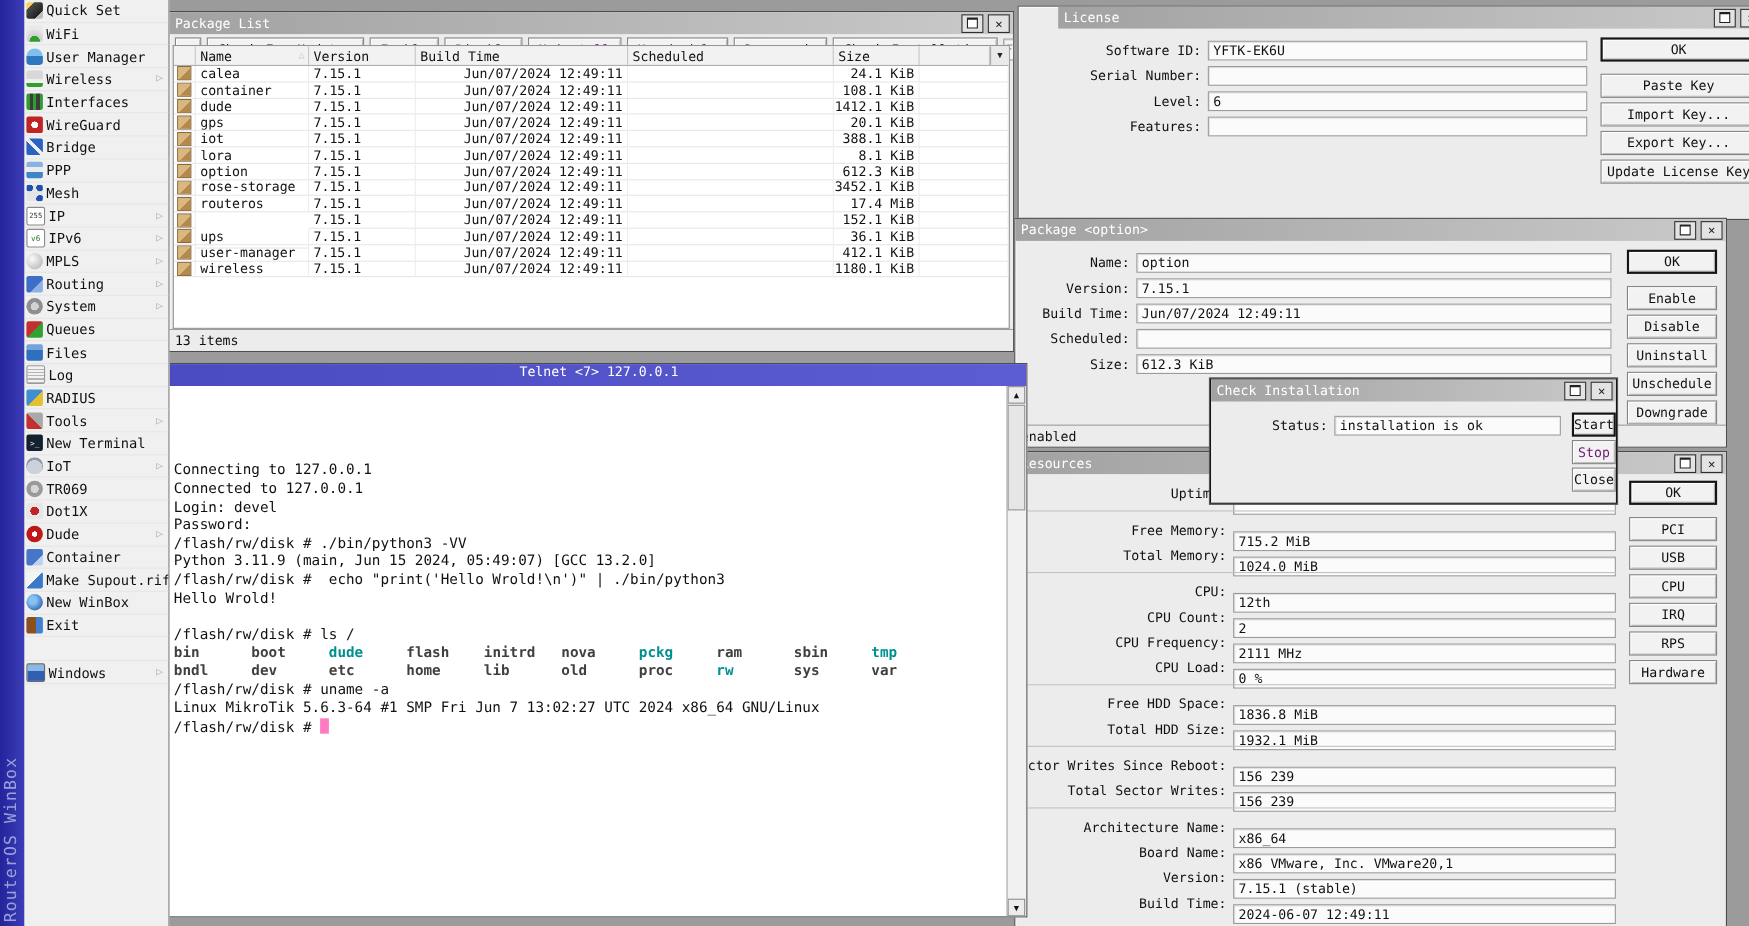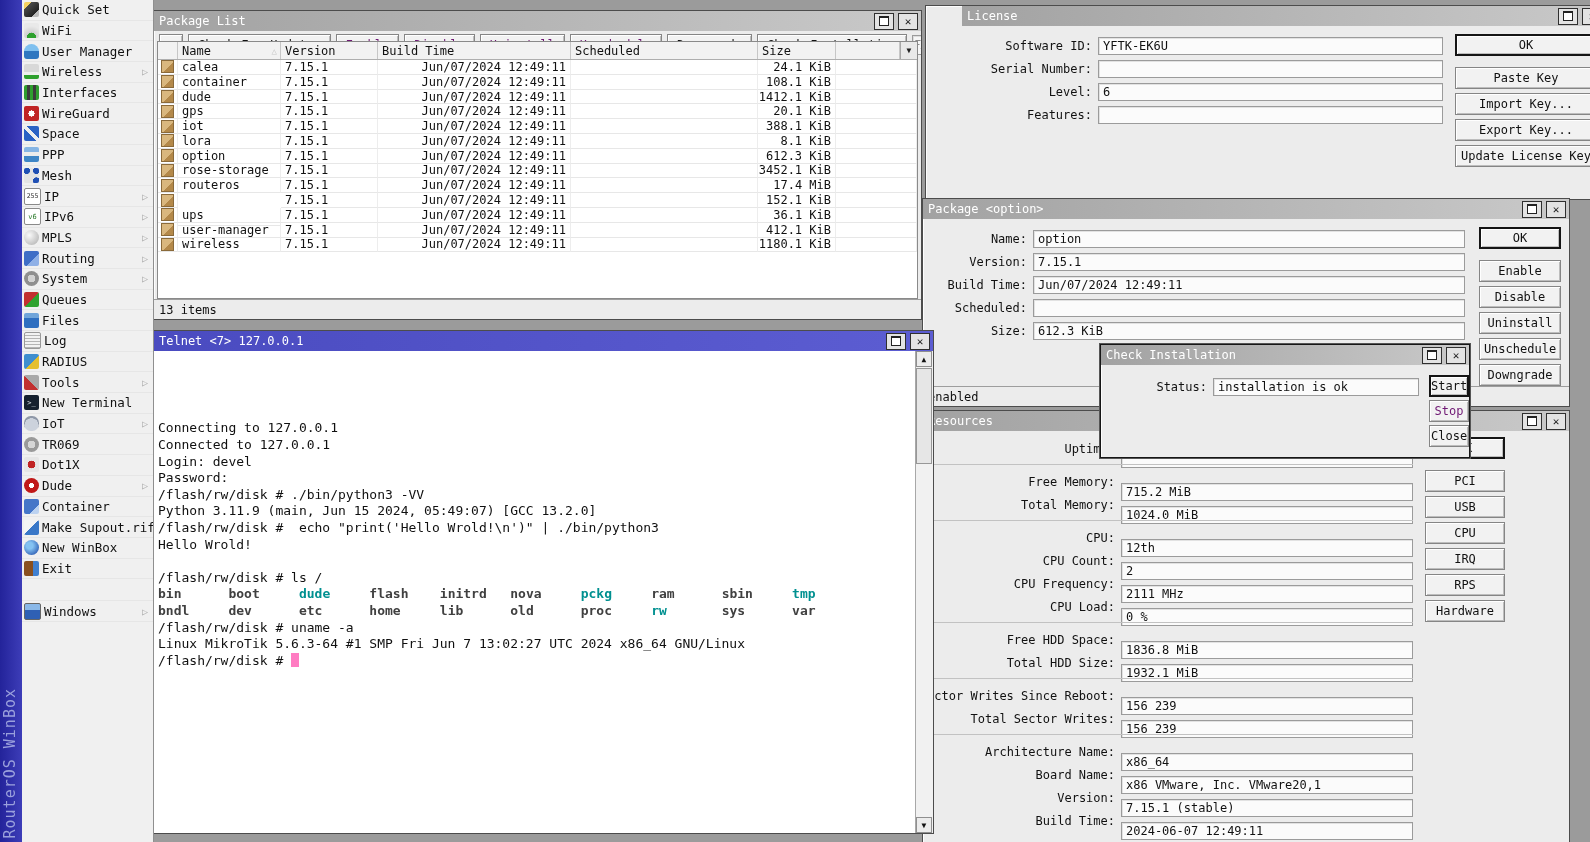--- a/index.html
+++ b/index.html
@@ -51,21 +51,21 @@
   .ico-winbox{background:radial-gradient(circle at 38% 38%,#84c2f2 25%,#2856ae 85%);border-radius:50%;}
   .ico-exit{background:linear-gradient(90deg,#8a5020 58%,#4080d0 58%);}
   .ico-windows{background:linear-gradient(180deg,#8ab8e8 42%,#2f60b4 42%);border:1px solid #666;}
 
   
   .win{position:absolute;background:#ececec;border:1px solid #4c4c4c;
        box-shadow:inset 1px 1px 0 #fdfdfd;overflow:hidden;}
   .titlebar{height:20px;display:flex;align-items:center;gap:4px;padding:0 3px 0 5px;
        color:#fff;font-size:12px;white-space:nowrap;}
   .titlebar.inactive{background:linear-gradient(90deg,#a2a2a2,#c9c9c9);}
-  .titlebar.active{background:linear-gradient(90deg,#4a4bc0,#5c5dd2);}
+  .titlebar.active{background:linear-gradient(90deg,#4a4bc0,#5c5dd2);flex-direction:column;}
   .tb-sp{flex:1;}
   .tbtn{width:18px;height:15px;background:#e3e3e3;border:1px solid #2f2f2f;
        display:flex;align-items:center;justify-content:center;color:#222;font-size:11px;line-height:1;}
   .tbtn .maxbox{width:8px;height:7px;border:1.5px solid #222;border-top-width:2.5px;background:#fff;}
   .btn{background:#f2f2f2;border:1px solid #858585;box-shadow:inset 1px 1px 0 #fff,inset -1px -1px 0 #bdbdbd;
        height:22px;display:flex;align-items:center;justify-content:center;font-size:12px;
        box-sizing:border-box;white-space:nowrap;cursor:default;}
   .btn.default{border:2px solid #151515;}
   .btn.disabled{color:#701a75;}
   .fieldbox{background:#fbfbfb;border:1px solid #9b9b9b;box-shadow:inset 1px 1px 0 #e2e2e2;
@@ -125,21 +125,21 @@
   #win-license .fieldbox{width:345px;}
   #win-license .btncol{width:142px;}
 
   #win-pkgopt{left:922px;top:198px;width:646px;height:207px;z-index:3;}
   #win-pkgopt .flabel{width:96px;}
   #win-pkgopt .fieldbox{width:432px;}
   #win-pkgopt .btncol{width:84px;margin-left:14px;}
 
   #win-resources{left:922px;top:410px;width:646px;height:432px;z-index:4;}
   #win-resources .flabel{width:184px;}
-  #win-resources .fieldbox{width:292px;margin-top:20px;}
+  #win-resources .fieldbox{width:348px;margin-top:20px;}
   #win-resources .btncol{width:80px;margin-left:12px;}
 
   #win-checkinst{left:1100px;top:344px;width:368px;height:112px;z-index:8;
        border:1px solid #161616;box-shadow:inset 1px 1px 0 #fdfdfd,0 0 0 1px #555;}
   #win-checkinst .flabel{width:62px;}
   #win-checkinst .fieldbox{width:206px;}
   #win-checkinst .btncol{width:66px;margin-left:10px;gap:3px;}
 
   .win-body{display:flex;padding:8px;}
   .fields{display:flex;flex-direction:column;}
@@ -172,21 +172,21 @@
     <div class="side-item">
       <span class="ico ico-interfaces"></span>
       <span class="lbl">Interfaces</span>
     </div>
     <div class="side-item">
       <span class="ico ico-wireguard"></span>
       <span class="lbl">WireGuard</span>
     </div>
     <div class="side-item">
       <span class="ico ico-bridge"></span>
-      <span class="lbl">Space</span>
+      <span class="lbl">Bridge</span>
     </div>
     <div class="side-item">
       <span class="ico ico-ppp"></span>
       <span class="lbl">PPP</span>
     </div>
     <div class="side-item">
       <span class="ico ico-mesh"></span>
       <span class="lbl">Mesh</span>
     </div>
     <div class="side-item">

